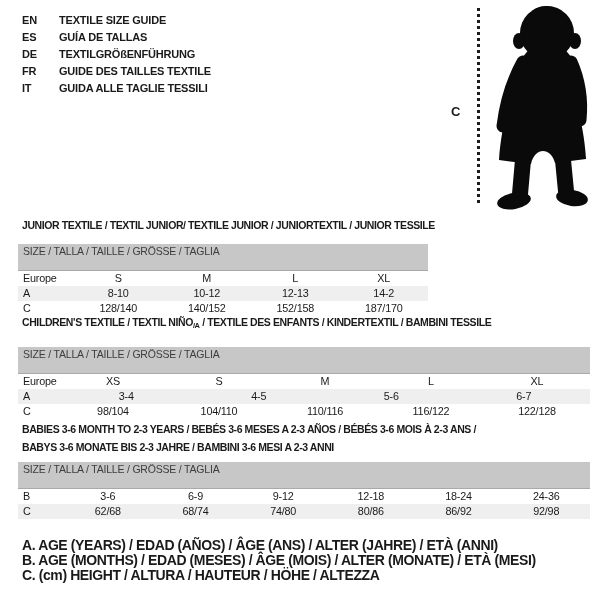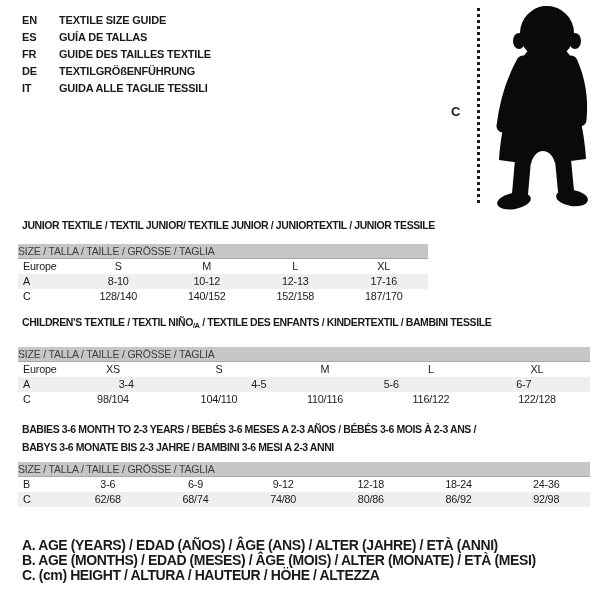--- a/index.html
+++ b/index.html
@@ -27,21 +27,21 @@
   
   .sec-title { position:absolute; left:22px; font-weight:bold; font-size:10.5px; letter-spacing:-0.4px; white-space:nowrap; }
   .sec-title .subsc { font-size:7.5px; vertical-align:-2px; }
   .t1-title { top:219px; }
   .t2-title { top:316px; }
   .t3-title { top:421px; line-height:17.5px; }
 
   
   .tbl { position:absolute; left:18px; font-size:10.8px; letter-spacing:-0.2px; }
   .tbl-head { background:#c7c7c7; border-bottom:1px solid #a9a9a9; box-sizing:border-box;
-    height:15px; line-height:14px; color:#3d3d3d; font-size:10.5px; }
+    height:27px; line-height:14px; padding-left:5px; color:#3d3d3d; font-size:10.5px; }
   .trow { display:flex; height:15px; line-height:15px; }
   .trow.alt { background:#efefef; }
   .trow .lbl { box-sizing:border-box; padding-left:5px; }
   .trow .c { flex:1; text-align:center; }
   .tbl1 { top:244px; width:410px; }
   .tbl1 .lbl { width:56px; }
   .tbl2 { top:347px; width:572px; }
   .tbl2 .lbl { width:42px; }
   .tbl3 { top:462px; width:572px; }
   .tbl3 .lbl { width:46px; }
@@ -58,26 +58,26 @@
   <div class="lang-block">
     <div class="lang-row">
       <span class="lang-code">EN</span>
       <span class="lang-title">TEXTILE SIZE GUIDE</span>
     </div>
     <div class="lang-row">
       <span class="lang-code">ES</span>
       <span class="lang-title">GUÍA DE TALLAS</span>
     </div>
     <div class="lang-row">
+      <span class="lang-code">DE</span>
+      <span class="lang-title">TEXTILGRÖßENFÜHRUNG</span>
+    </div>
+    <div class="lang-row">
       <span class="lang-code">FR</span>
       <span class="lang-title">GUIDE DES TAILLES TEXTILE</span>
-    </div>
-    <div class="lang-row">
-      <span class="lang-code">DE</span>
-      <span class="lang-title">TEXTILGRÖßENFÜHRUNG</span>
     </div>
     <div class="lang-row">
       <span class="lang-code">IT</span>
       <span class="lang-title">GUIDA ALLE TAGLIE TESSILI</span>
     </div>
   </div>
 
   <div class="figure-wrap">
     <span class="height-label">C</span>
     <div class="height-line"></div>
@@ -107,21 +107,21 @@
       <span class="c">S</span>
       <span class="c">M</span>
       <span class="c">L</span>
       <span class="c">XL</span>
     </div>
     <div class="trow alt">
       <span class="lbl">A</span>
       <span class="c">8-10</span>
       <span class="c">10-12</span>
       <span class="c">12-13</span>
-      <span class="c">17-16</span>
+      <span class="c">14-2</span>
     </div>
     <div class="trow">
       <span class="lbl">C</span>
       <span class="c">128/140</span>
       <span class="c">140/152</span>
       <span class="c">152/158</span>
       <span class="c">187/170</span>
     </div>
   </div>
 

